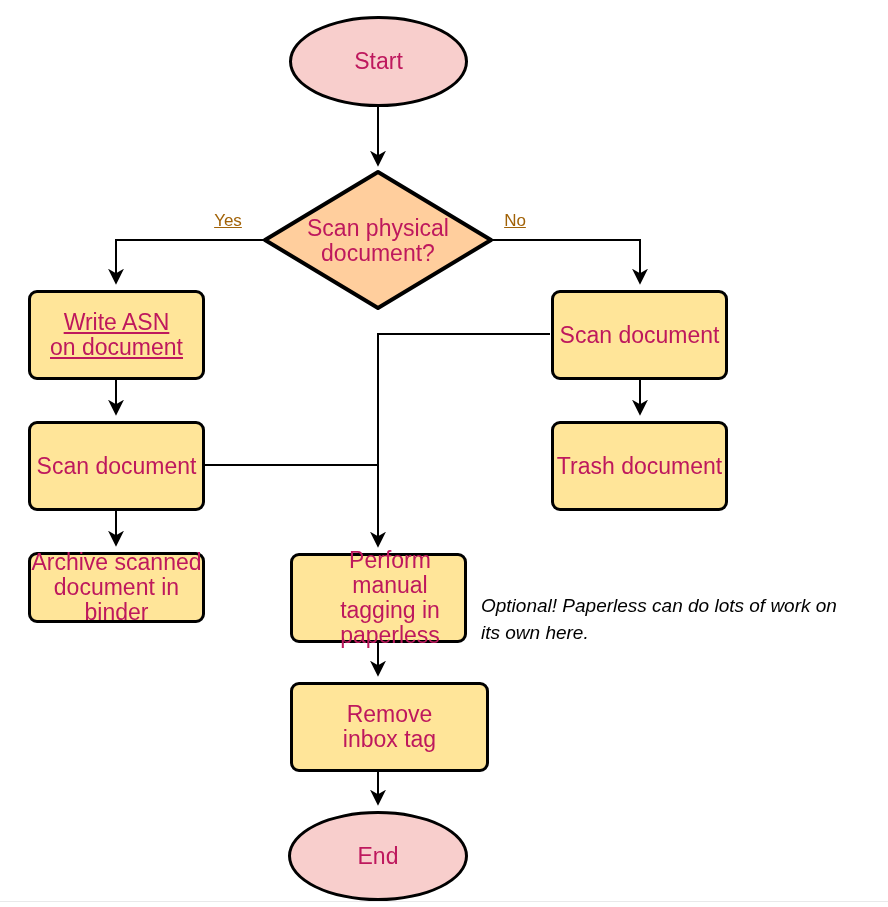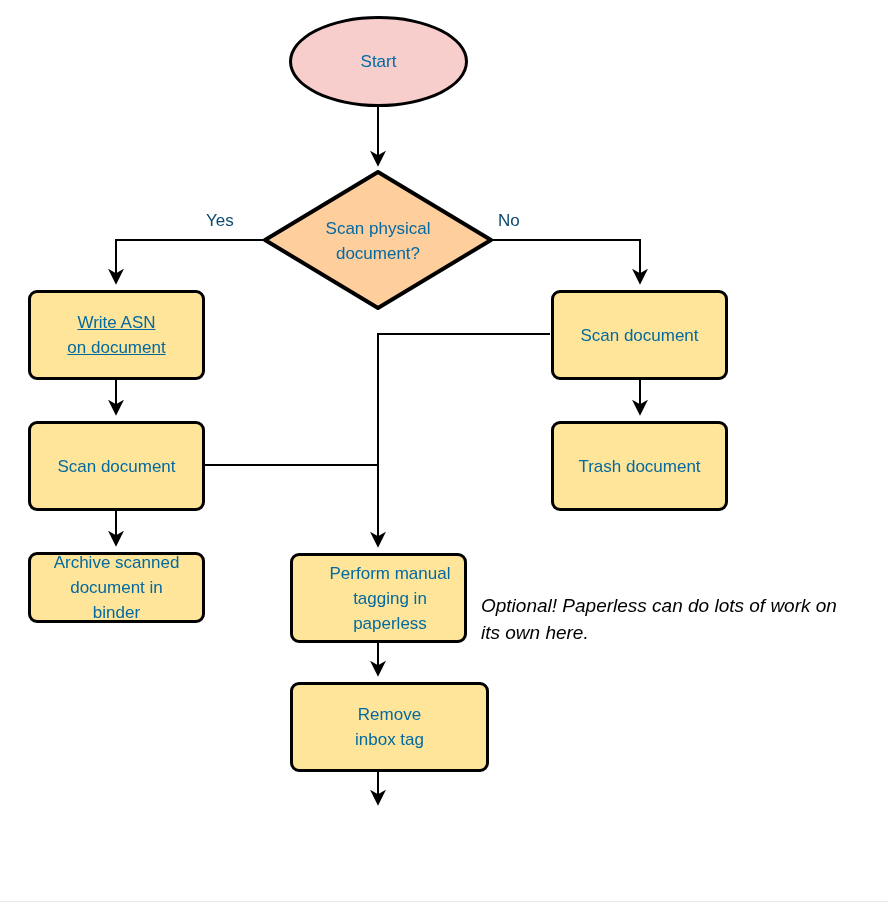--- a/index.html
+++ b/index.html
@@ -24,43 +24,44 @@
     position: absolute;
     left: 0; top: 0;
     width: 888px; height: 907px;
   }
   .node {
     position: absolute;
     display: flex;
     align-items: center;
     justify-content: center;
     text-align: center;
-    color: #0369a1;
-    font-size: 17px;
+    color: #be185d;
+    font-size: 23px;
     line-height: 25px;
     white-space: pre-line;
   }
   .process {
     background: var(--process-fill);
     border: 3px solid var(--stroke);
     border-radius: 9px;
   }
   .terminator {
     background: var(--terminator-fill);
     border: 3px solid var(--stroke);
     border-radius: 50%;
   }
   .decision-label {
     background: transparent;
   }
   .edge-label {
     position: absolute;
     font-size: 17px;
-    color: #0c4a6e;
-    text-align: left;
+    color: #a16207;
+    text-align: center;
+    text-decoration: underline;
   }
   .note {
     position: absolute;
     left: 481px;
     top: 592px;
     width: 410px;
     font-size: 19px;
     line-height: 27px;
     font-style: italic;
     color: #000000;
@@ -145,18 +146,21 @@
   <div class="node process" style="left:290px; top:553px; width:177px; height:90px;padding-left:23px;">
     <span>Perform manual
 tagging in
 paperless</span>
   </div>
   <div class="node process" style="left:290px; top:682px; width:199px; height:90px;">
     <span>Remove
 inbox tag</span>
   </div>
 
+  <div class="node terminator" style="left:288px; top:811px; width:180px; height:90px;">
+    <span>End</span>
+  </div>
 
   <div class="note">Optional! Paperless can do lots of work on
 its own here.</div>
 
   <div class="bottom-hairline"></div>
 </div>
 
 </body></html>

